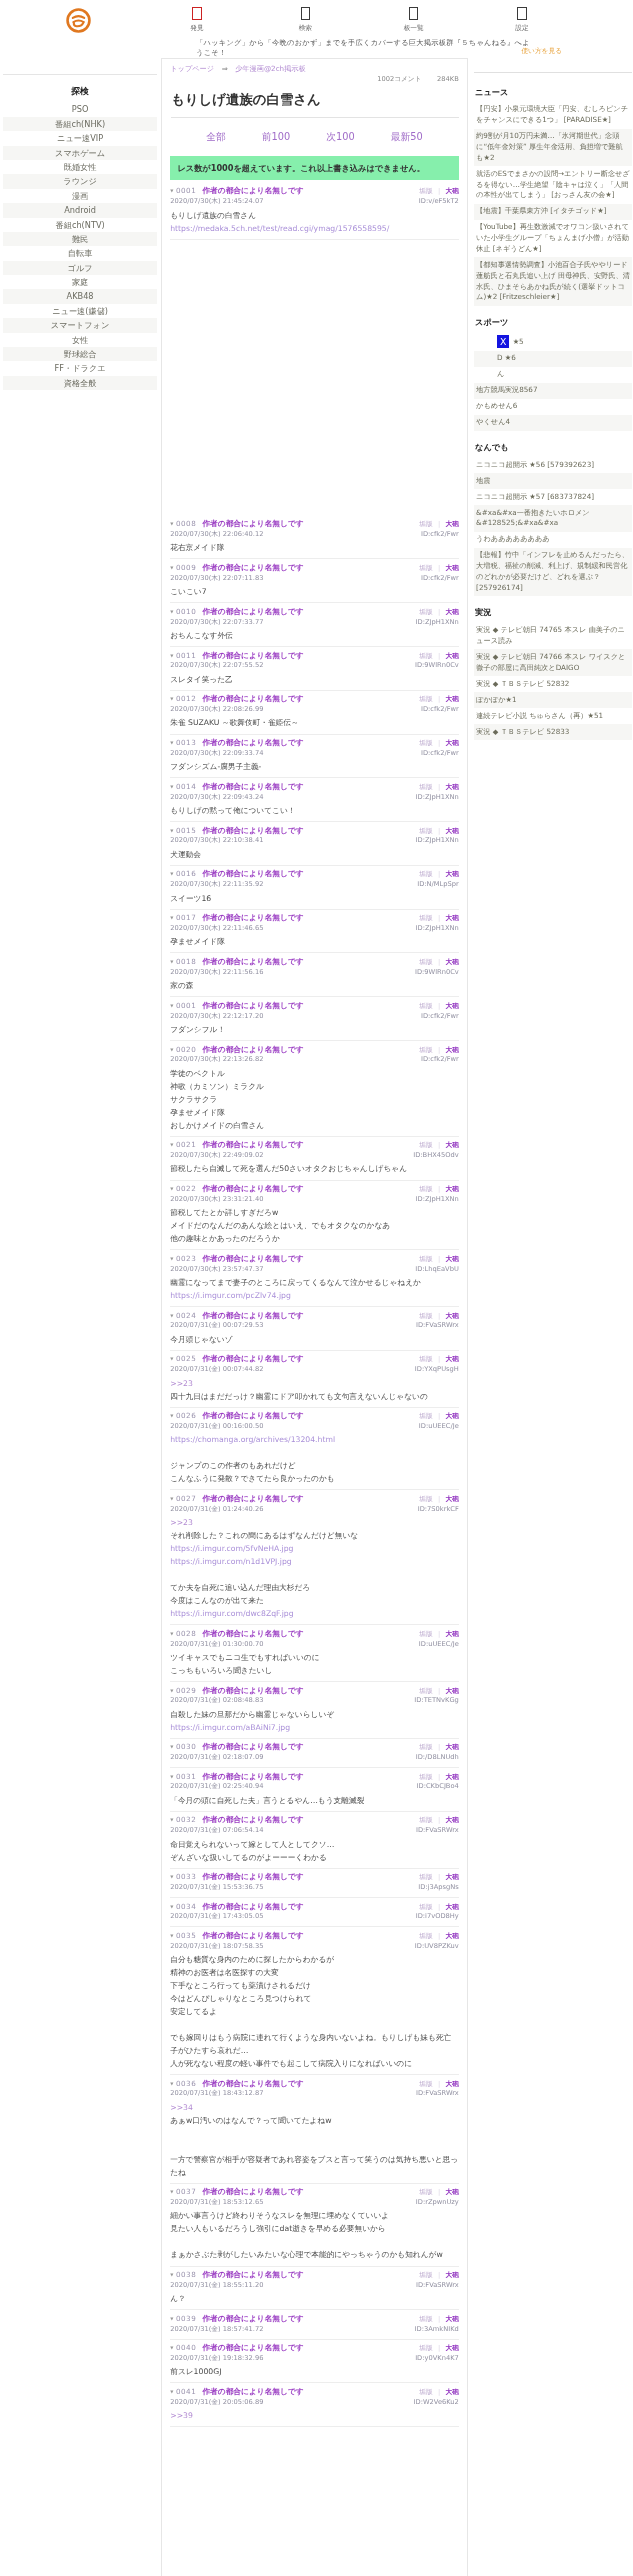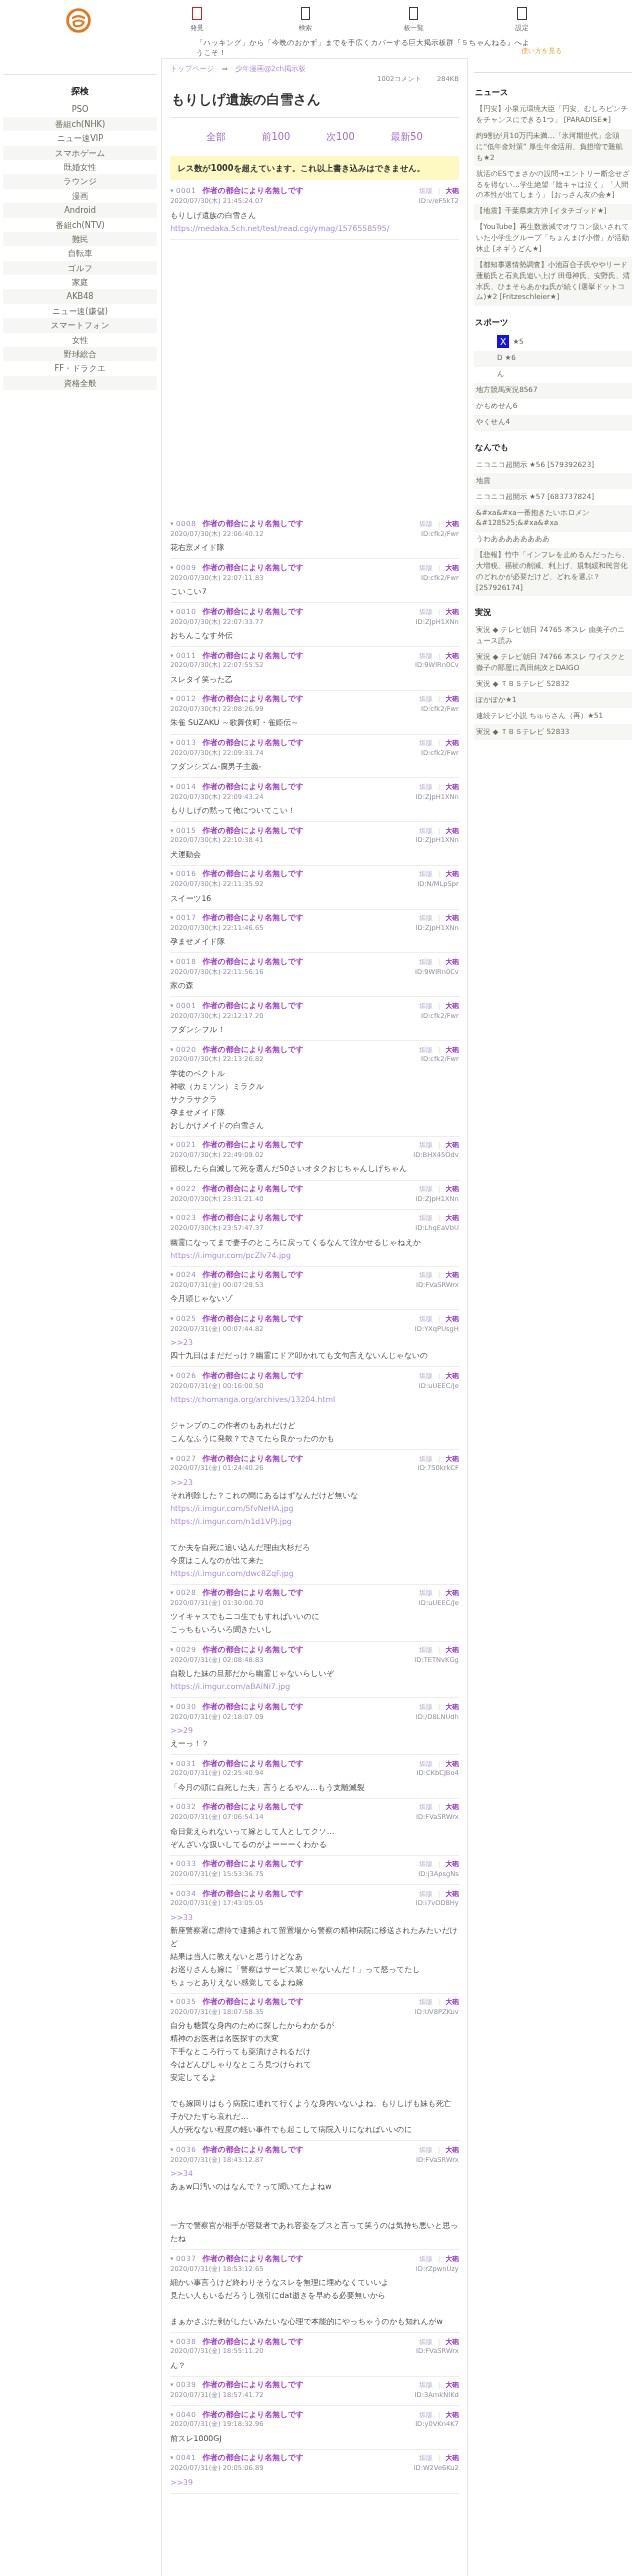--- a/index.html
+++ b/index.html
@@ -27,21 +27,21 @@
   
   #card { position:absolute; left:161px; top:58px; width:307px; min-height:3040px; background:#fff; border:0.5px solid #e6e6e6; padding:5.2px 8.2px 10.3px 8.2px; }
   #breadcrumb { font-size:7.2px; color:#999; }
   #breadcrumb .bc-link { color:#b18ad1; cursor:pointer; }
   #breadcrumb .bc-arrow { margin:0 5.2px; color:#888; }
   #stats { text-align:right; font-size:6.7px; color:#888; margin-top:1px; }
   #stats span { margin-left:13.4px; }
   #thread-title { font-size:13.4px; font-weight:bold; color:#333; margin:7.2px 0 6.2px 1px; padding-bottom:7.2px; border-bottom:0.5px solid #e3e3e3; }
   #pagination { display:flex; justify-content:center; gap:36px; margin:13.4px 0 12.4px 0; }
   #pagination span { font-size:9.8px; color:#a06cc8; cursor:pointer; }
-  #notice { background:#fef9c3; font-size:8.2px; font-weight:bold; color:#333; padding:6.2px 7.2px; margin-bottom:3.1px; }
+  #notice { background:#86efac; font-size:8.2px; font-weight:bold; color:#333; padding:6.2px 7.2px; margin-bottom:3.1px; }
 
   
   .post { padding:3.6px 0 4.1px 0; border-bottom:0.5px solid #ededed; }
   .p-head { display:flex; align-items:baseline; font-size:7.2px; line-height:10.8px; }
   .p-mark { font-size:4.1px; color:#999; margin-right:2.6px; align-self:center; }
   .p-num { color:#9a93ad; letter-spacing:0.5px; margin-right:6.2px; }
   .p-name { color:#9c40c4; font-weight:bold; font-size:7.7px; }
   .p-flex { flex:1; }
   .p-akaban { color:#b9a6cc; font-size:6.7px; cursor:pointer; }
   .p-sep { color:#cfc6da; margin:0 3.1px; font-size:6.7px; }
@@ -430,20 +430,25 @@
             <span class="p-flex"></span>
             <span class="p-akaban">垢版</span>
             <span class="p-sep">｜</span>
             <span class="p-taihou">大砲</span>
           </div>
           <div class="p-sub">
             <span class="p-date">2020/07/30(木) 23:31:21.40</span>
             <span class="p-flex"></span>
             <span class="p-id">ID:ZJpH1XNn</span>
           </div>
+          <div class="p-body">
+            <div>節税してたとか詳しすぎだろw</div>
+            <div>メイドだのなんだのあんな絵とはいえ、でもオタクなのかなあ</div>
+            <div>他の趣味とかあったのだろうか</div>
+          </div>
         </div>
         <div class="post">
           <div class="p-head">
             <span class="p-mark">▼</span>
             <span class="p-num">0023</span>
             <span class="p-name">作者の都合により名無しです</span>
             <span class="p-flex"></span>
             <span class="p-akaban">垢版</span>
             <span class="p-sep">｜</span>
             <span class="p-taihou">大砲</span>
@@ -593,24 +598,20 @@
             <span class="p-flex"></span>
             <span class="p-akaban">垢版</span>
             <span class="p-sep">｜</span>
             <span class="p-taihou">大砲</span>
           </div>
           <div class="p-sub">
             <span class="p-date">2020/07/31(金) 02:18:07.09</span>
             <span class="p-flex"></span>
             <span class="p-id">ID:/D8LNUdh</span>
           </div>
-          <div class="p-body">
-            <div class="ln-anchor">&gt;&gt;29</div>
-            <div>えーっ！？</div>
-          </div>
         </div>
         <div class="post">
           <div class="p-head">
             <span class="p-mark">▼</span>
             <span class="p-num">0031</span>
             <span class="p-name">作者の都合により名無しです</span>
             <span class="p-flex"></span>
             <span class="p-akaban">垢版</span>
             <span class="p-sep">｜</span>
             <span class="p-taihou">大砲</span>
@@ -667,27 +668,20 @@
             <span class="p-name">作者の都合により名無しです</span>
             <span class="p-flex"></span>
             <span class="p-akaban">垢版</span>
             <span class="p-sep">｜</span>
             <span class="p-taihou">大砲</span>
           </div>
           <div class="p-sub">
             <span class="p-date">2020/07/31(金) 17:43:05.05</span>
             <span class="p-flex"></span>
             <span class="p-id">ID:i7vOD8Hy</span>
-          </div>
-          <div class="p-body">
-            <div class="ln-anchor">&gt;&gt;33</div>
-            <div>新座警察署に虐待で逮捕されて留置場から警察の精神病院に移送されたみたいだけど</div>
-            <div>結果は当人に教えないと思うけどなあ</div>
-            <div>お巡りさんも嫁に「警察はサービス業じゃないんだ！」って怒ってたし</div>
-            <div>ちょっとありえない感覚してるよね嫁</div>
           </div>
         </div>
         <div class="post">
           <div class="p-head">
             <span class="p-mark">▼</span>
             <span class="p-num">0035</span>
             <span class="p-name">作者の都合により名無しです</span>
             <span class="p-flex"></span>
             <span class="p-akaban">垢版</span>
             <span class="p-sep">｜</span>

